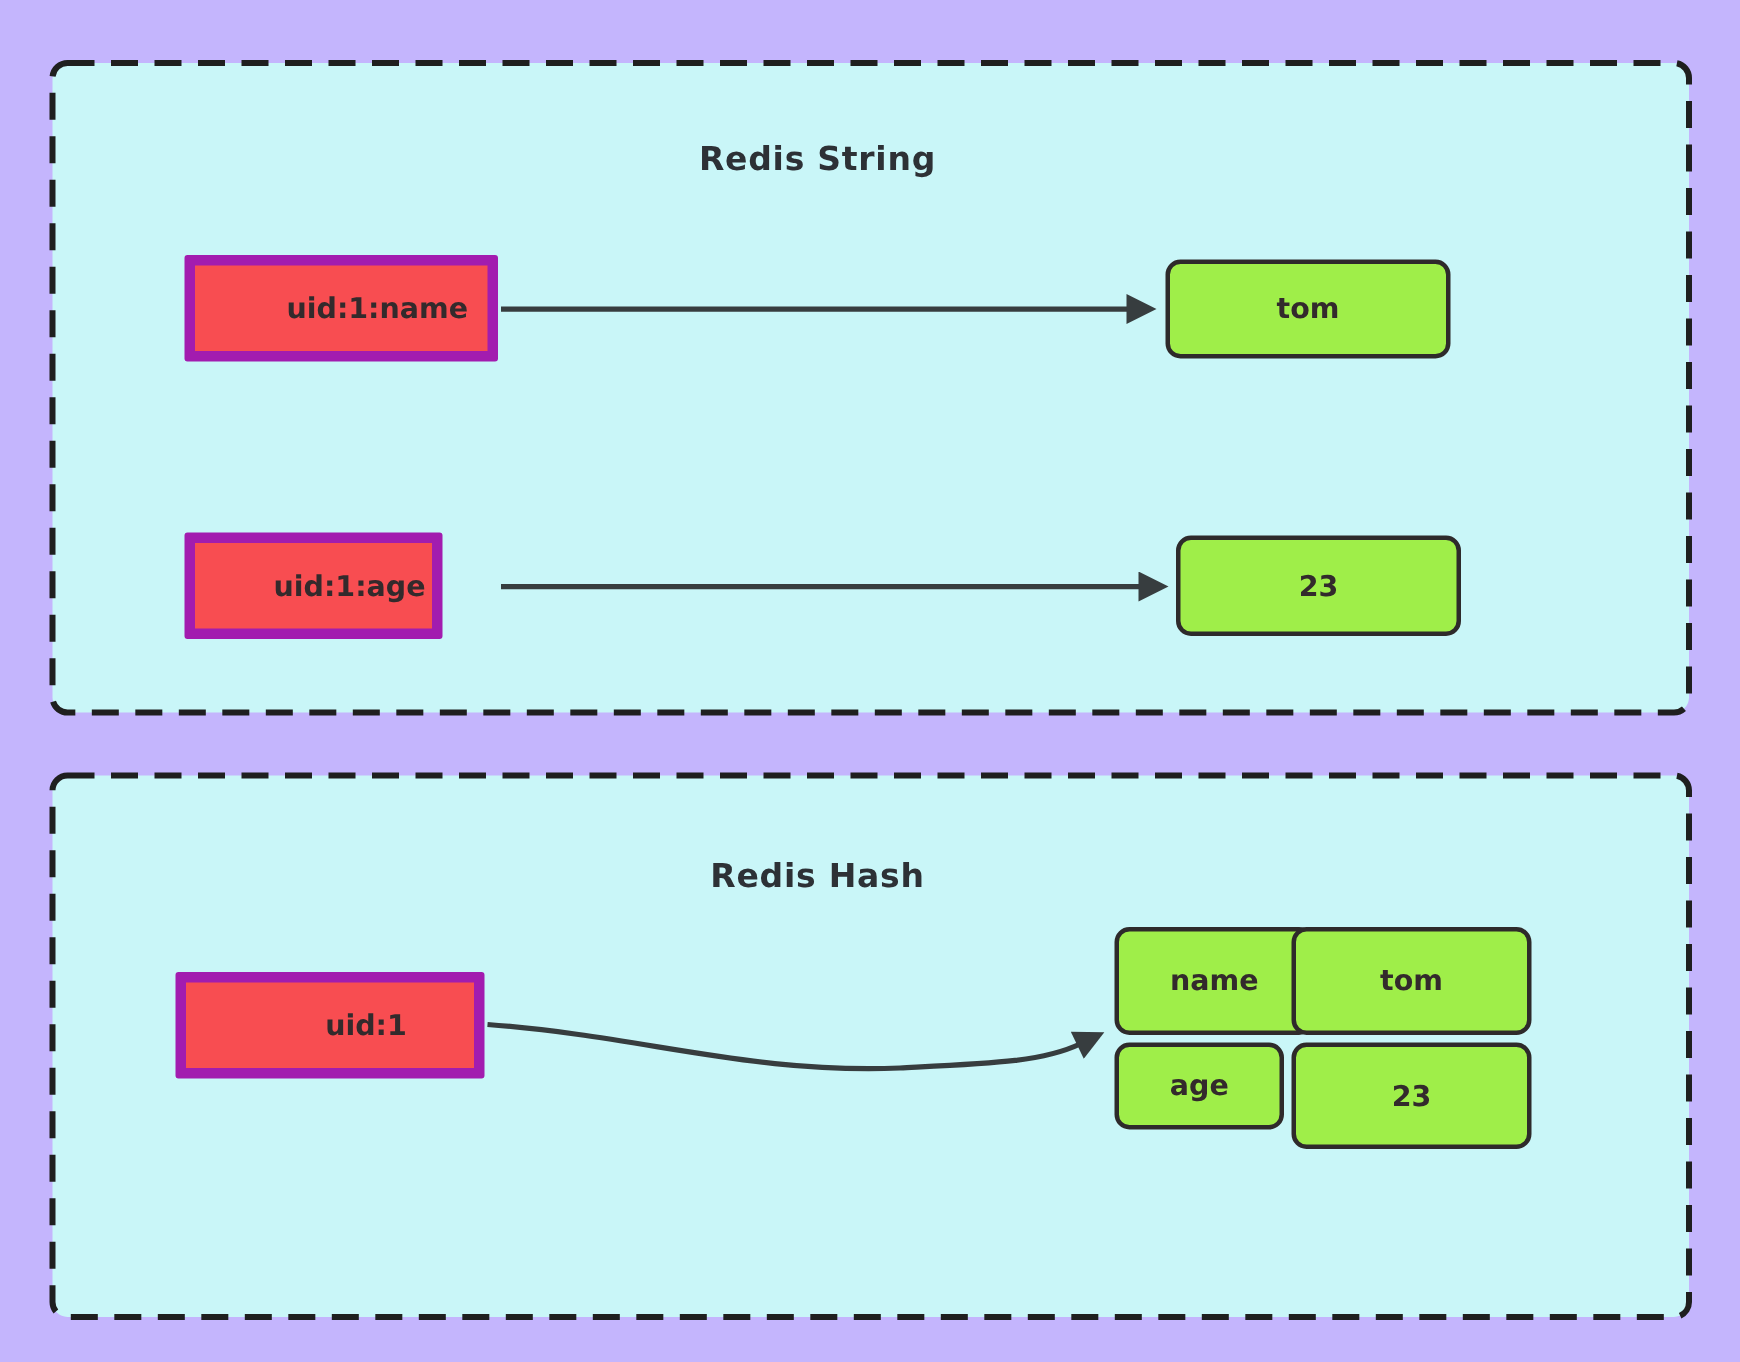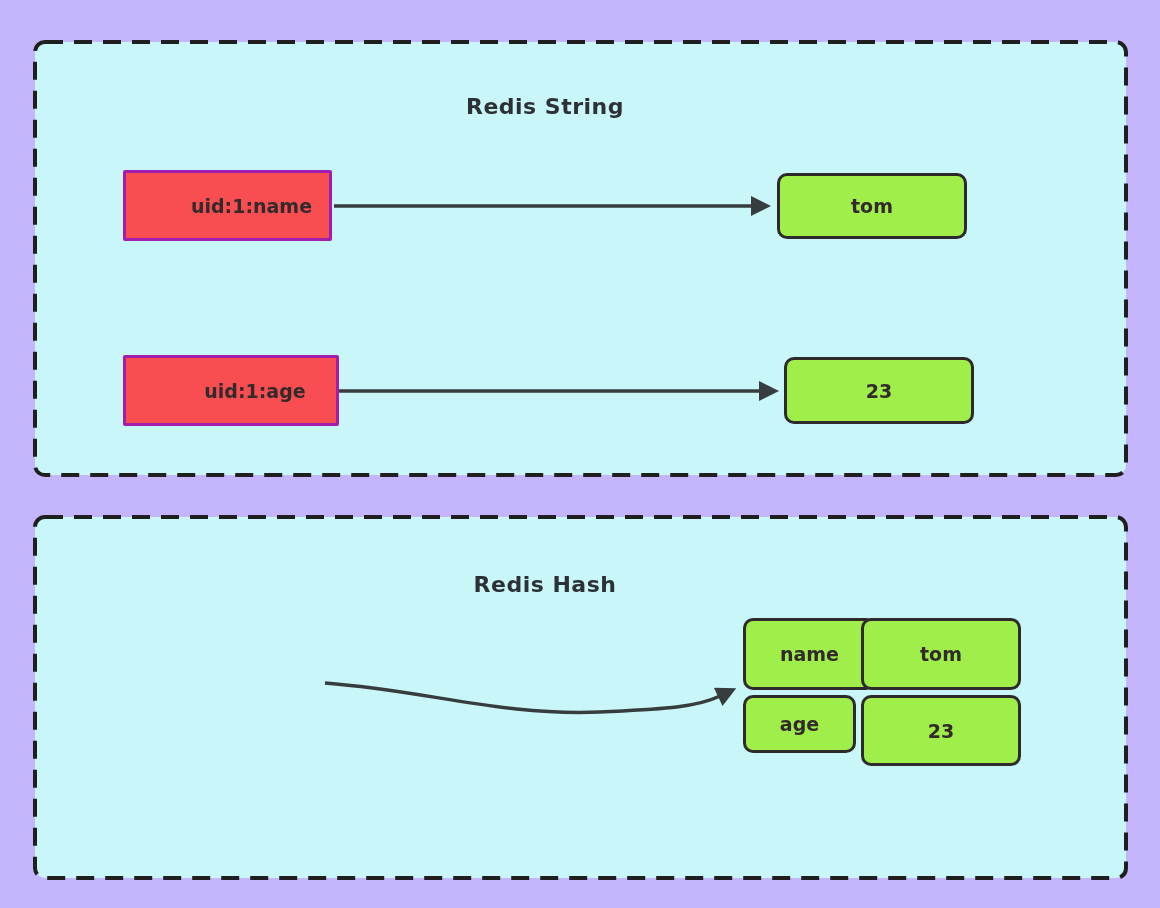--- a/index.html
+++ b/index.html
@@ -38,21 +38,21 @@
     display: flex;
     align-items: center;
     justify-content: center;
     font-weight: bold;
     font-size: 19px;
     color: #332a2c;
     box-sizing: border-box;
   }
   .key-node {
     background: #f84d51;
-    border: 3px solid #a21caf;
+    border: 7px solid #a21caf;
     border-radius: 2px;
     padding-left: 48px;
   }
   .value-node {
     background: #9fee49;
     border: 3px solid #2e2a2b;
     border-radius: 10px;
   }
   .hash-cell {
     background: #9fee49;
@@ -88,30 +88,33 @@
     <div class="panel-title" style="top: 94px;">Redis String</div>
 
     <div class="node key-node" style="left:123px; top:170px; width:209px; height:71px;">
       <span>uid:1:name</span>
     </div>
 
     <div class="node value-node" style="left:777px; top:173px; width:190px; height:66px;">
       <span>tom</span>
     </div>
 
-    <div class="node key-node" style="left:123px; top:355px; width:216px; height:71px;">
+    <div class="node key-node" style="left:123px; top:355px; width:172px; height:71px;">
       <span>uid:1:age</span>
     </div>
 
     <div class="node value-node" style="left:784px; top:357px; width:190px; height:67px;">
       <span>23</span>
     </div>
 
     <div class="panel-title" style="top: 572px;">Redis Hash</div>
 
+    <div class="node key-node" style="left:117px; top:648px; width:206px; height:71px;">
+      <span>uid:1</span>
+    </div>
 
     <div>
       <div class="node hash-cell" style="left:743px; top:618px; width:133px; height:72px;">
         <span>name</span>
       </div>
       <div class="node hash-cell" style="left:861px; top:618px; width:160px; height:72px;">
         <span>tom</span>
       </div>
       <div class="node hash-cell" style="left:743px; top:695px; width:113px; height:58px;">
         <span>age</span>

